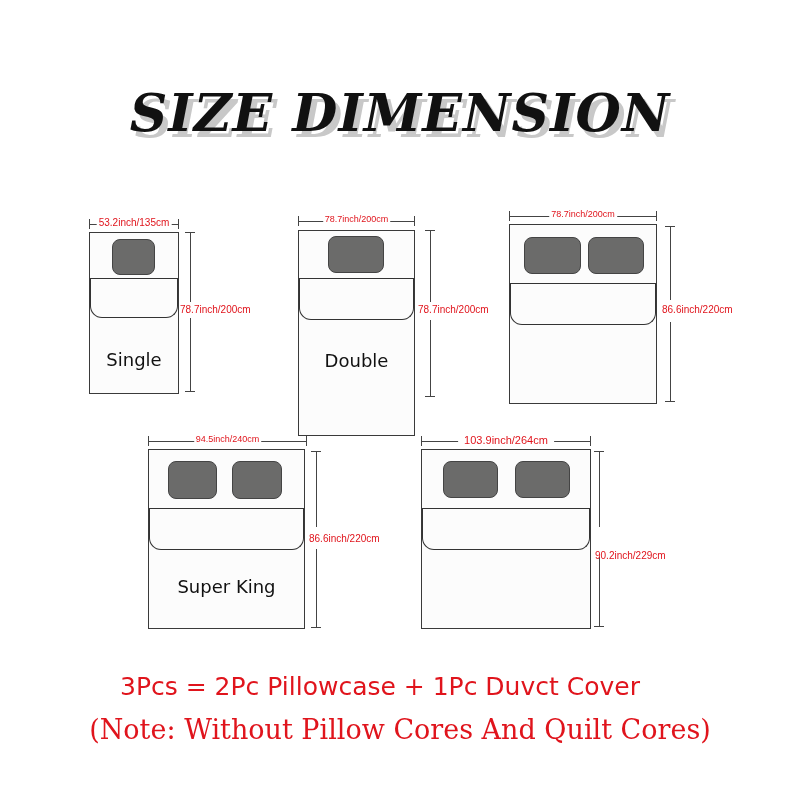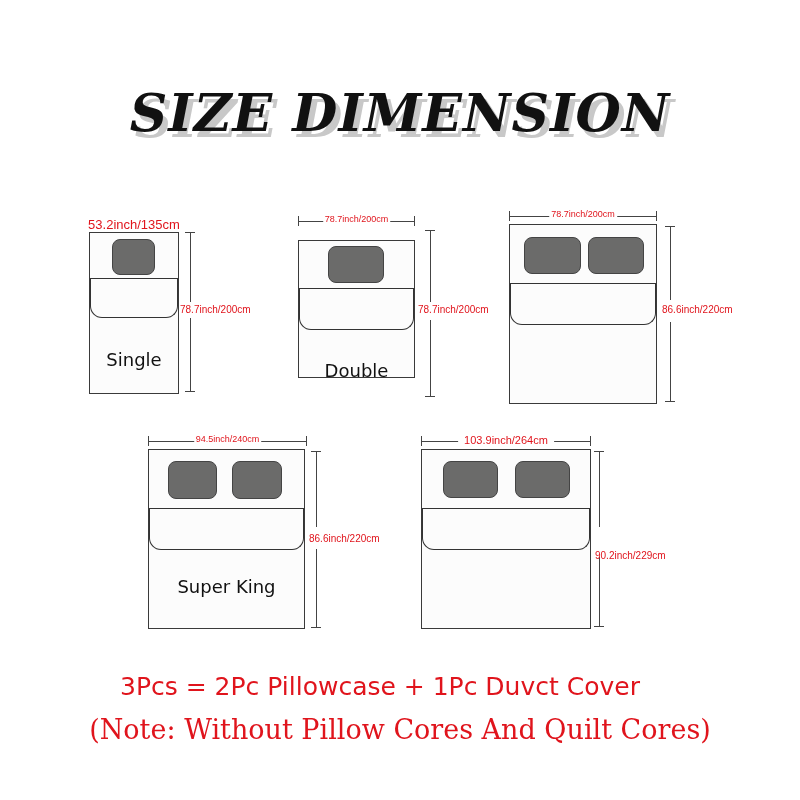--- a/index.html
+++ b/index.html
@@ -58,21 +58,21 @@
 </style>
 </head>
 <body>
 
 <div class="title">SIZE DIMENSION</div>
 
 <div class="hdim" style="left:89px; top:219px; width:90px;">
   <div class="line"></div>
     <div class="capl"></div>
     <div class="capr"></div>
-  <span class="txt" style="font-size:13px;">53.2inch/135cm</span>
+  <span class="txt" style="font-size:10px;">53.2inch/135cm</span>
 </div>
 <div class="bed" style="left:89px; top:232px; width:90px; height:162px;">
   <div class="pillow" style="left:22px; top:6px; width:43px; height:36px;"></div>
   <div class="divider" style="top:45px;"></div>
   <div class="fold" style="top:46px; height:39px;"></div>
   <div class="bed-label" style="top:116px;">Single</div>
 </div>
 <div class="vdim" style="left:185px; top:232px; height:160px;">
   <div class="vline"></div>
     <div class="capt"></div>
@@ -80,21 +80,21 @@
   <div class="gap" style="top:70px; height:16px;"></div>
 </div>
 <div class="vtxt" style="left:180px; top:304px;">78.7inch/200cm</div>
 
 <div class="hdim" style="left:298px; top:216px; width:117px;">
   <div class="line"></div>
     <div class="capl"></div>
     <div class="capr"></div>
   <span class="txt" style="font-size:9px;">78.7inch/200cm</span>
 </div>
-<div class="bed" style="left:298px; top:240px; width:117px; height:138px;">
+<div class="bed" style="left:298px; top:230px; width:117px; height:206px;">
   <div class="pillow" style="left:29px; top:5px; width:56px; height:37px;"></div>
   <div class="divider" style="top:47px;"></div>
   <div class="fold" style="top:48px; height:41px;"></div>
   <div class="bed-label" style="top:119px;">Double</div>
 </div>
 <div class="vdim" style="left:425px; top:230px; height:167px;">
   <div class="vline"></div>
     <div class="capt"></div>
     <div class="capb"></div>
   <div class="gap" style="top:72px; height:18px;"></div>

